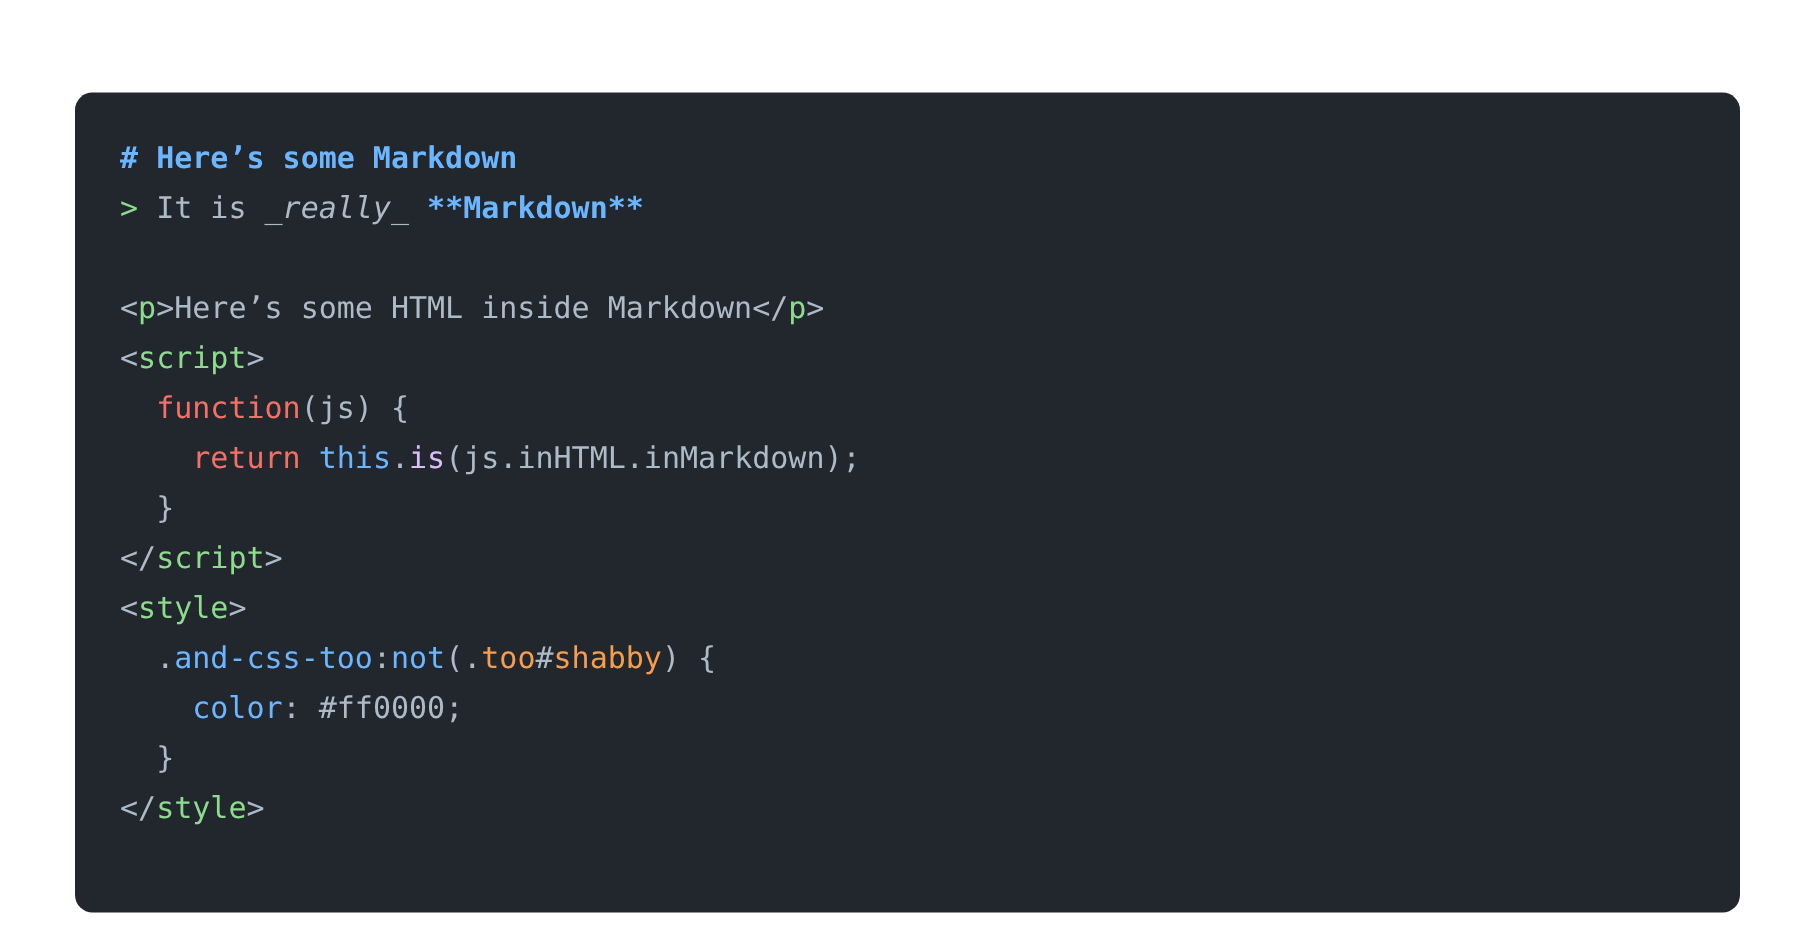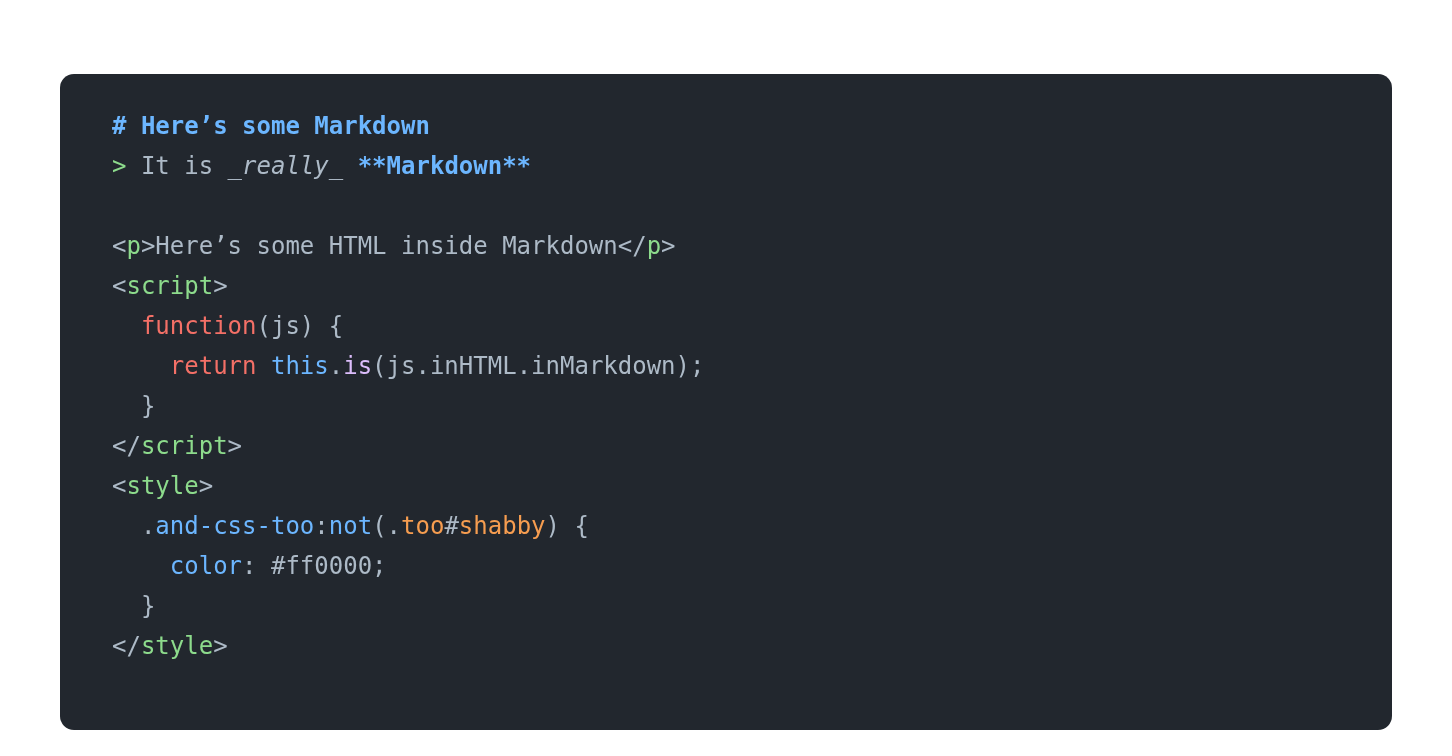--- a/index.html
+++ b/index.html
@@ -12,21 +12,21 @@
   }
   .code-block {
     position: absolute;
     left: 60px;
     top: 50px;
     width: 1332px;
     min-height: 656px;
     box-sizing: border-box;
     background: #22272e;
     border-radius: 14px;
-    padding: 32px 36px 36px 52px;
+    padding: 32px 36px 36px 36px;
     font-size: 24px;
     line-height: 40px;
     color: #adbac7;
     white-space: pre;
     overflow: hidden;
   }
   .bold   { font-weight: 700; }
   .italic { font-style: italic; }
 
   

